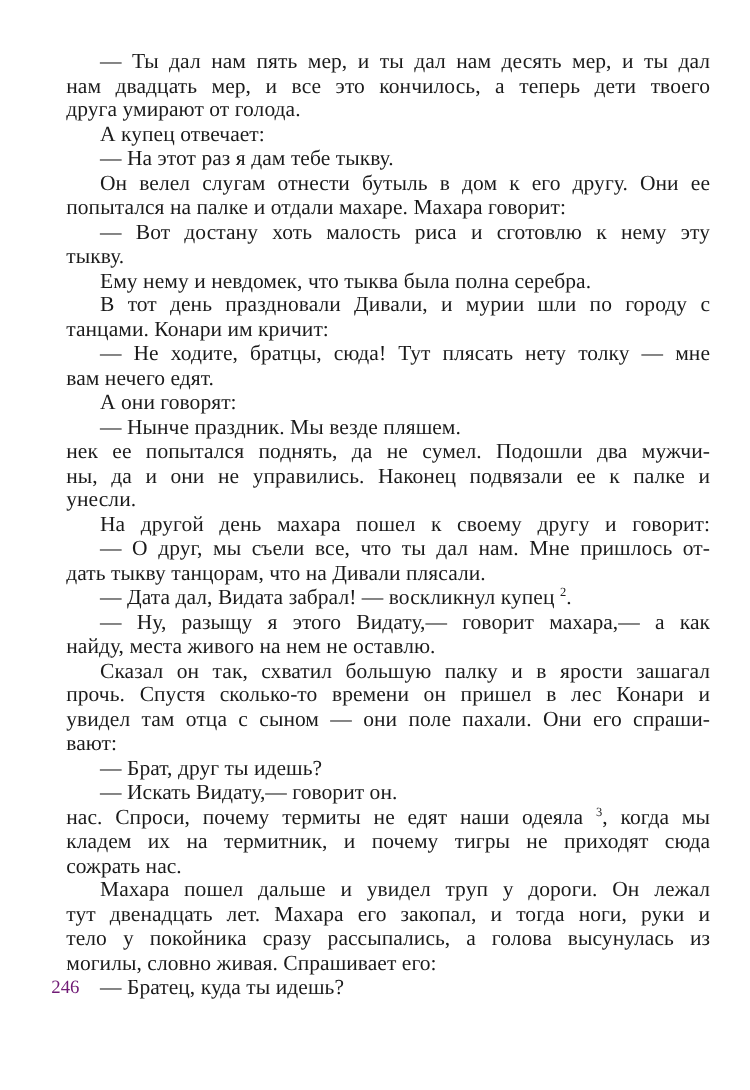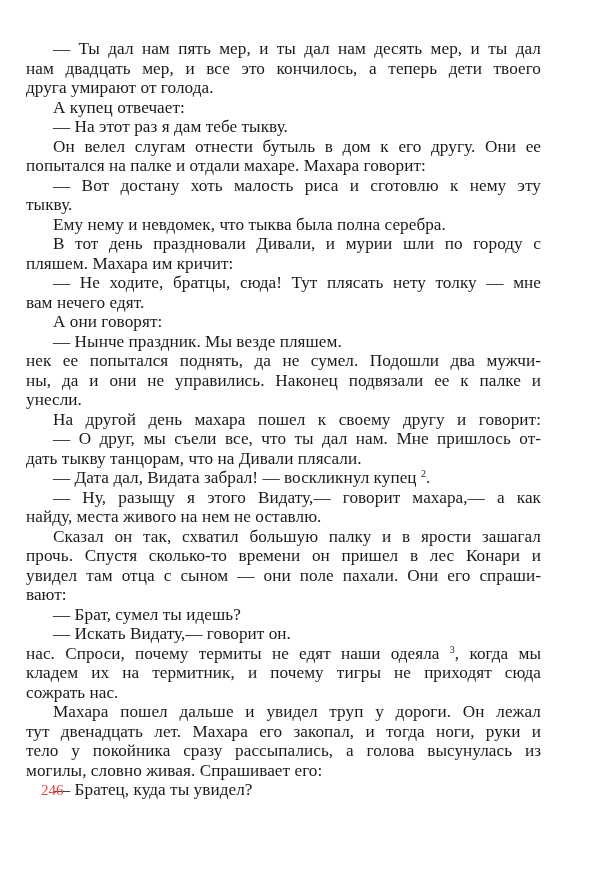--- a/index.html
+++ b/index.html
@@ -10,21 +10,21 @@
     body {
       width: 600px;
       height: 872px;
       position: relative;
       overflow: hidden;
       font-family: "Liberation Serif", "DejaVu Serif", serif;
       color: #1a1a1a;
     }
     .page {
       position: absolute;
-      left: 26px;
+      left: 53px;
       top: 39px;
       width: 515px;
     }
     .line {
       height: 19.5px;
       line-height: 19.5px;
       font-size: 17.2px;
       white-space: nowrap;
       text-align: justify;
       text-align-last: justify;
@@ -40,61 +40,61 @@
       font-size: 10px;
       line-height: 0;
       vertical-align: 6px;
     }
     .page-number {
       position: absolute;
       left: 41px;
       top: 782px;
       font-size: 15px;
       font-family: "Liberation Serif", "DejaVu Serif", serif;
-      color: #ef4444;
+      color: #701a75;
     }
   </style>
 </head>
 <body>
 
 <div class="page">
   <div class="line indent"><span>— Ты дал нам пять мер, и ты дал нам десять мер, и ты дал</span></div>
   <div class="line"><span>нам двадцать мер, и все это кончилось, а теперь дети твоего</span></div>
   <div class="line last"><span>друга умирают от голода.</span></div>
   <div class="line indent last"><span>А купец отвечает:</span></div>
   <div class="line indent last"><span>— На этот раз я дам тебе тыкву.</span></div>
   <div class="line indent"><span>Он велел слугам отнести бутыль в дом к его другу. Они ее</span></div>
   <div class="line last"><span>попытался на палке и отдали махаре. Махара говорит:</span></div>
   <div class="line indent"><span>— Вот достану хоть малость риса и сготовлю к нему эту</span></div>
   <div class="line last"><span>тыкву.</span></div>
   <div class="line indent last"><span>Ему нему и невдомек, что тыква была полна серебра.</span></div>
   <div class="line indent"><span>В тот день праздновали Дивали, и мурии шли по городу с</span></div>
-  <div class="line last"><span>пляшем. Махара им кричит:</span></div>
+  <div class="line last"><span>танцами. Конари им кричит:</span></div>
   <div class="line indent"><span>— Не ходите, братцы, сюда! Тут плясать нету толку — мне</span></div>
   <div class="line last"><span>вам нечего едят.</span></div>
   <div class="line indent last"><span>А они говорят:</span></div>
   <div class="line indent last"><span>— Нынче праздник. Мы везде пляшем.</span></div>
   <div class="line"><span>нек ее попытался поднять, да не сумел. Подошли два мужчи-</span></div>
   <div class="line"><span>ны, да и они не управились. Наконец подвязали ее к палке и</span></div>
   <div class="line last"><span>унесли.</span></div>
   <div class="line indent"><span>На другой день махара пошел к своему другу и говорит:</span></div>
   <div class="line indent"><span>— О друг, мы съели все, что ты дал нам. Мне пришлось от-</span></div>
   <div class="line last"><span>дать тыкву танцорам, что на Дивали плясали.</span></div>
   <div class="line indent last"><span>— Дата дал, Видата забрал! — воскликнул купец</span> <sup>2</sup><span>.</span></div>
   <div class="line indent"><span>— Ну, разыщу я этого Видату,— говорит махара,— а как</span></div>
   <div class="line last"><span>найду, места живого на нем не оставлю.</span></div>
   <div class="line indent"><span>Сказал он так, схватил большую палку и в ярости зашагал</span></div>
   <div class="line"><span>прочь. Спустя сколько-то времени он пришел в лес Конари и</span></div>
   <div class="line"><span>увидел там отца с сыном — они поле пахали. Они его спраши-</span></div>
   <div class="line last"><span>вают:</span></div>
-  <div class="line indent last"><span>— Брат, сумел ты идешь?</span></div>
+  <div class="line indent last"><span>— Брат, друг ты идешь?</span></div>
   <div class="line indent last"><span>— Искать Видату,— говорит он.</span></div>
   <div class="line"><span>нас. Спроси, почему термиты не едят наши одеяла</span> <sup>3</sup><span>, когда мы</span></div>
   <div class="line"><span>кладем их на термитник, и почему тигры не приходят сюда</span></div>
   <div class="line last"><span>сожрать нас.</span></div>
   <div class="line indent"><span>Махара пошел дальше и увидел труп у дороги. Он лежал</span></div>
   <div class="line"><span>тут двенадцать лет. Махара его закопал, и тогда ноги, руки и</span></div>
   <div class="line"><span>тело у покойника сразу рассыпались, а голова высунулась из</span></div>
   <div class="line last"><span>могилы, словно живая. Спрашивает его:</span></div>
-  <div class="line indent last"><span>— Братец, куда ты увидел?</span></div>
+  <div class="line indent last"><span>— Братец, куда ты идешь?</span></div>
 </div>
 
 <div class="page-number">246</div>
 
 </body></html>

